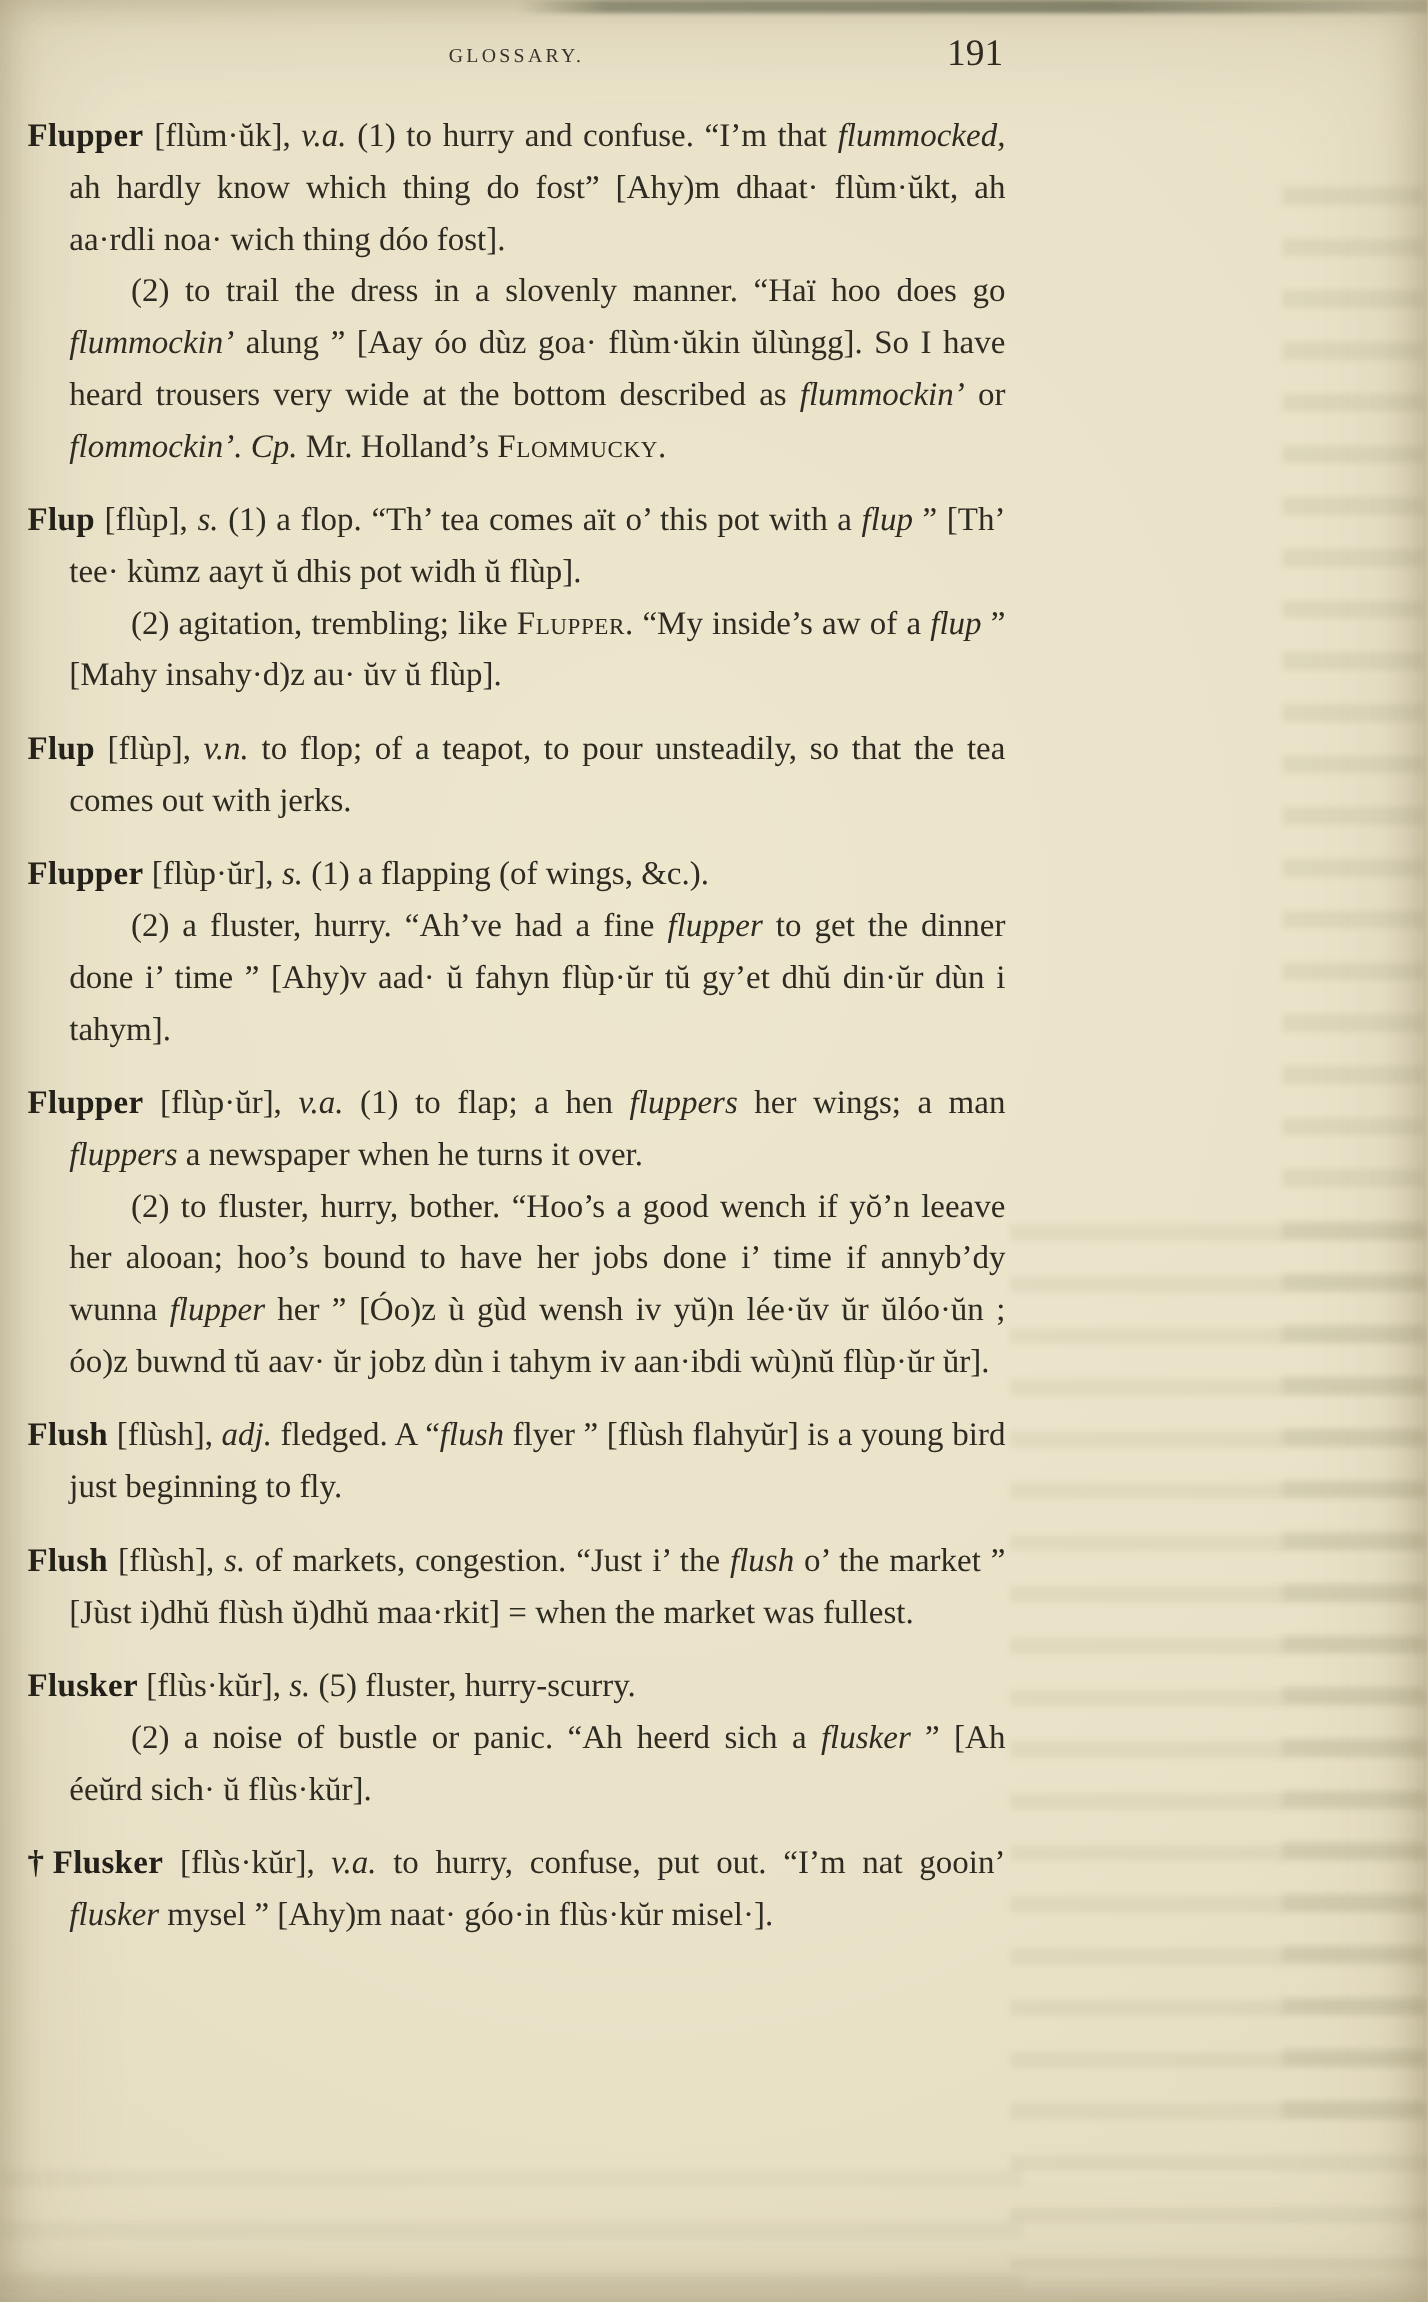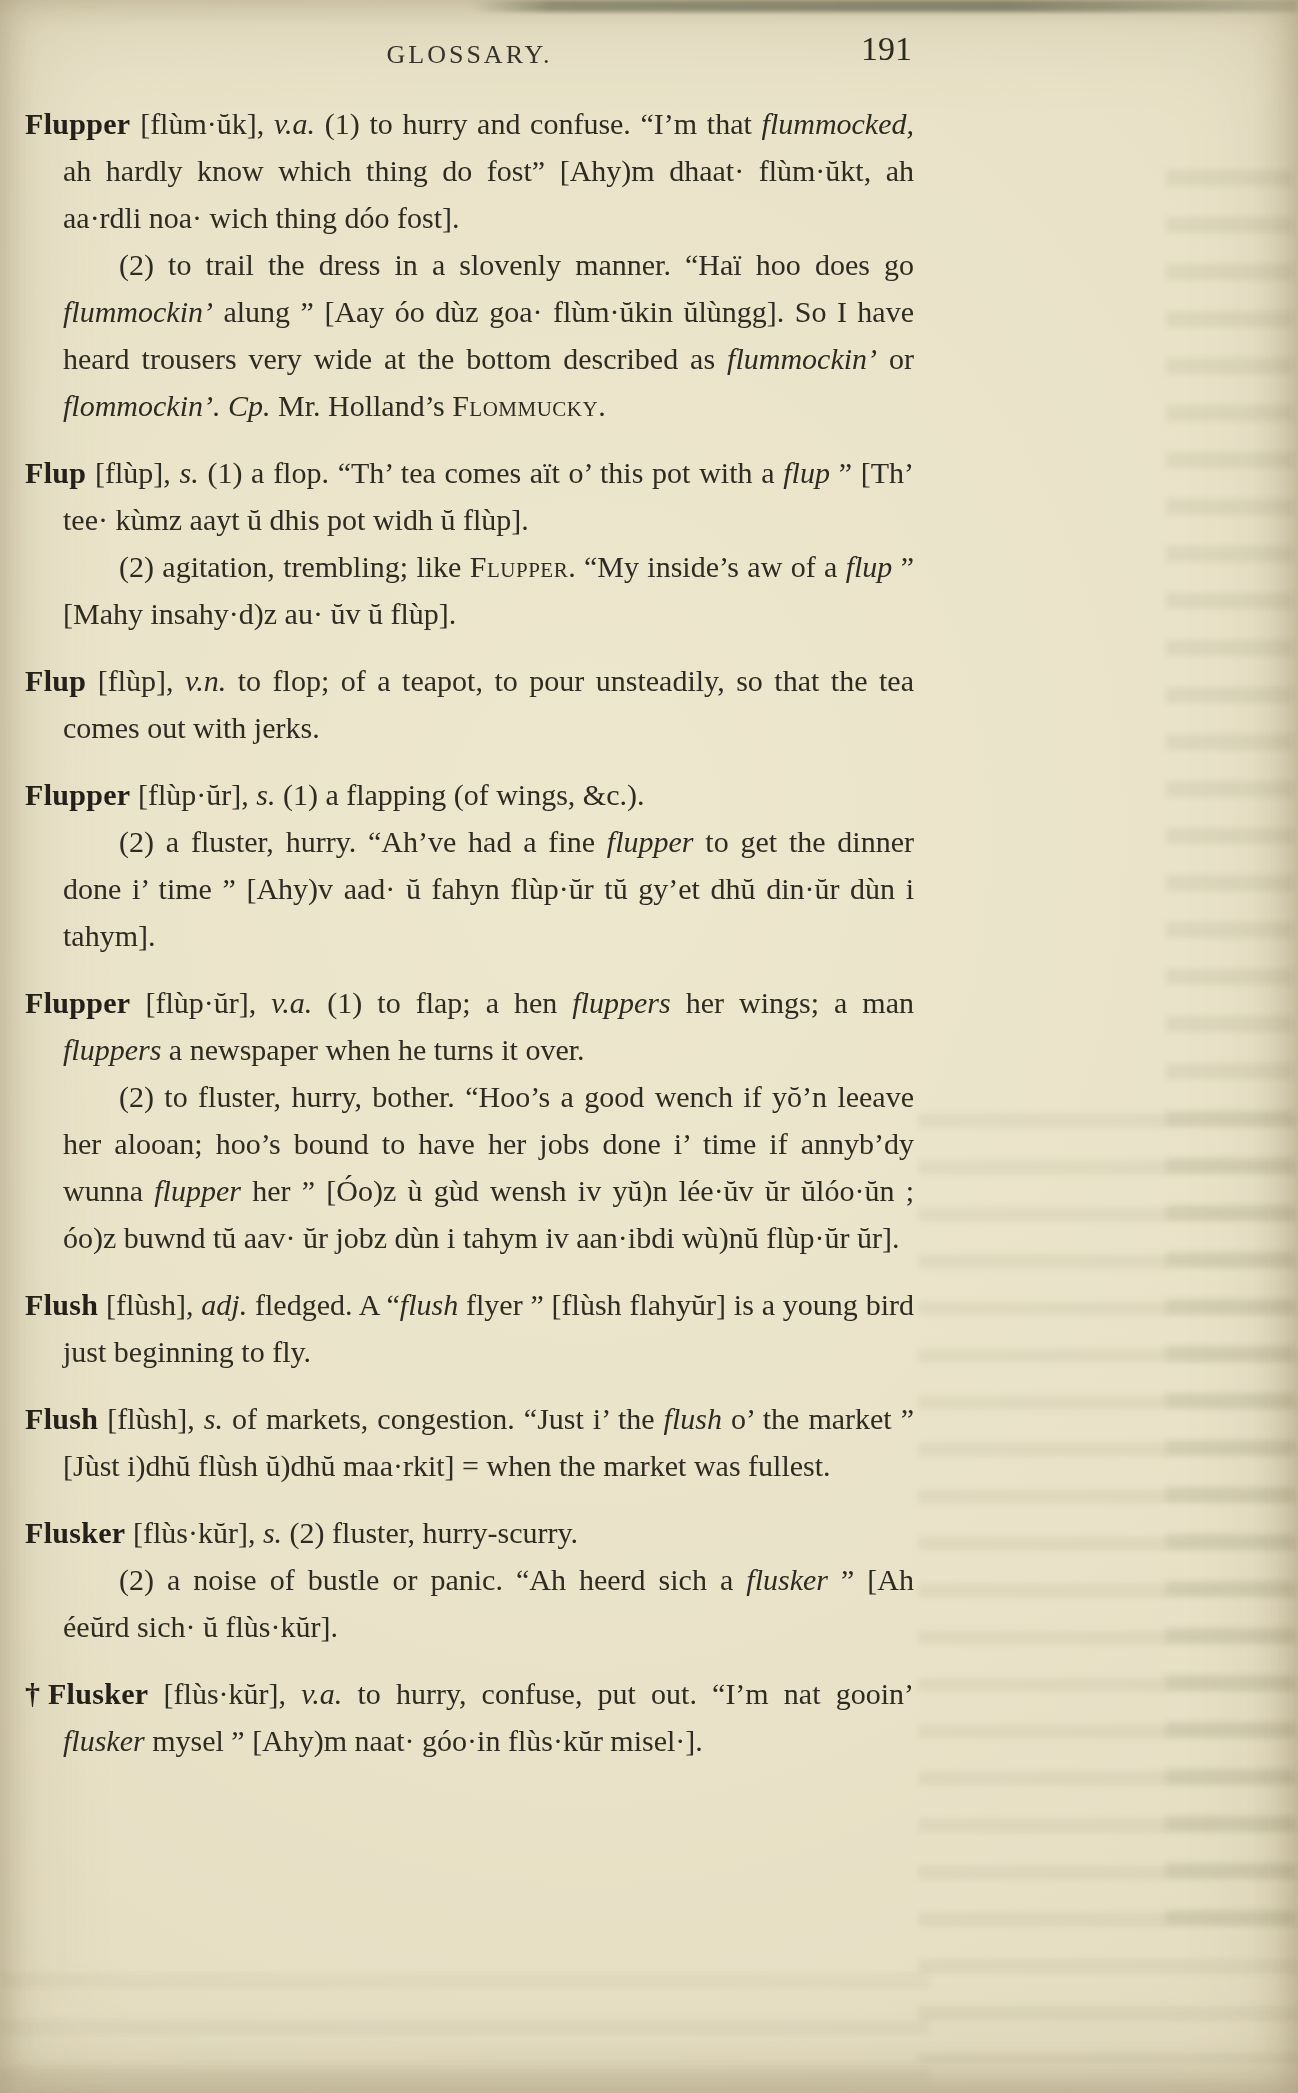--- a/index.html
+++ b/index.html
@@ -51,21 +51,21 @@
     background: repeating-linear-gradient(180deg,
       rgba(118,118,86,.06) 0 15px, rgba(118,118,86,0) 15px 47px);
     filter: blur(3px);
   }
 
   .text-col { position: absolute; left: 25px; top: 30px; width: 889px; }
 
   .header { position: relative; height: 54px; margin-bottom: 16px; }
   .running-title {
     position: absolute; left: 0; right: 0; top: 10px;
-    text-align: center; font-size: 26px; letter-spacing: 3px; color: #35322a;
+    text-align: center; font-size: 18px; letter-spacing: 3px; color: #35322a;
   }
   .page-number {
     position: absolute; right: 2px; top: 0;
     font-size: 34px; color: #2c2921; margin-left: 18px;
   }
 
   .entry { margin-bottom: 20px; }
   .entry p {
     font-size: 30px;
     line-height: 47px;
@@ -116,21 +116,21 @@
           <p class="head"><span class="rb">Flupper</span><span class="rn"> [flùp·ŭr], </span><span class="ri">v.a.</span><span class="rn"> (1) to flap; a hen </span><span class="ri">fluppers</span><span class="rn"> her wings; a man </span><span class="ri">fluppers</span><span class="rn"> a newspaper when he turns it over.</span></p>
           <p class="sense"><span class="rn">(2) to fluster, hurry, bother.  “Hoo’s a good wench if yŏ’n leeave her alooan; hoo’s bound to have her jobs done i’ time if annyb’dy wunna </span><span class="ri">flupper</span><span class="rn"> her&nbsp;” [Óo)z ù gùd wensh iv yŭ)n lée·ŭv ŭr ŭlóo·ŭn&nbsp;; óo)z buwnd tŭ aav· ŭr jobz dùn i tahym iv aan·ibdi wù)nŭ flùp·ŭr ŭr].</span></p>
         </div>
         <div class="entry">
           <p class="head"><span class="rb">Flush</span><span class="rn"> [flùsh], </span><span class="ri">adj.</span><span class="rn"> fledged.  A “</span><span class="ri">flush</span><span class="rn"> flyer&nbsp;” [flùsh flahyŭr] is a young bird just beginning to fly.</span></p>
         </div>
         <div class="entry">
           <p class="head"><span class="rb">Flush</span><span class="rn"> [flùsh], </span><span class="ri">s.</span><span class="rn"> of markets, congestion.  “Just i’ the </span><span class="ri">flush</span><span class="rn"> o’ the market&nbsp;” [Jùst i)dhŭ flùsh ŭ)dhŭ maa·rkit] = when the market was fullest.</span></p>
         </div>
         <div class="entry">
-          <p class="head"><span class="rb">Flusker</span><span class="rn"> [flùs·kŭr], </span><span class="ri">s.</span><span class="rn"> (2) fluster, hurry-scurry.</span></p>
+          <p class="head"><span class="rb">Flusker</span><span class="rn"> [flùs·kŭr], </span><span class="ri">s.</span><span class="rn"> (5) fluster, hurry-scurry.</span></p>
           <p class="sense"><span class="rn">(2) a noise of bustle or panic.  “Ah heerd sich a </span><span class="ri">flusker</span><span class="rn">&nbsp;” [Ah éeŭrd sich· ŭ flùs·kŭr].</span></p>
         </div>
         <div class="entry">
           <p class="head"><span class="rb">†Flusker</span><span class="rn"> [flùs·kŭr], </span><span class="ri">v.a.</span><span class="rn"> to hurry, confuse, put out.  “I’m nat gooin’ </span><span class="ri">flusker</span><span class="rn"> mysel&nbsp;” [Ahy)m naat· góo·in flùs·kŭr misel·].</span></p>
         </div>
       </div>
   </div>
 
 </div>
 

